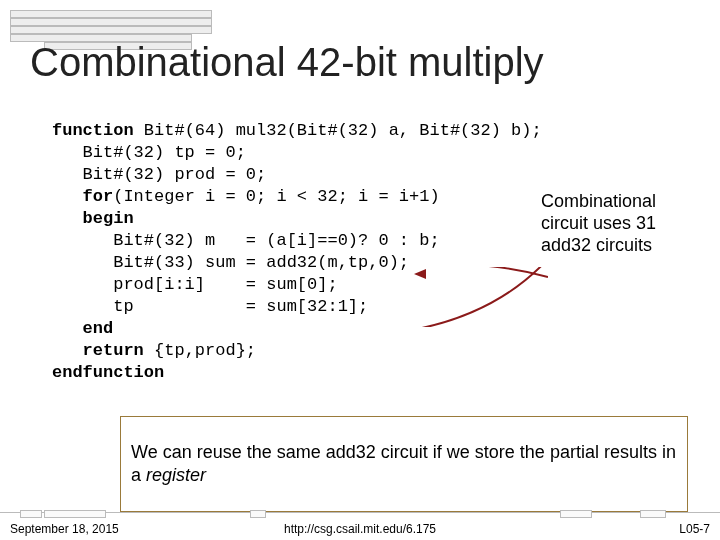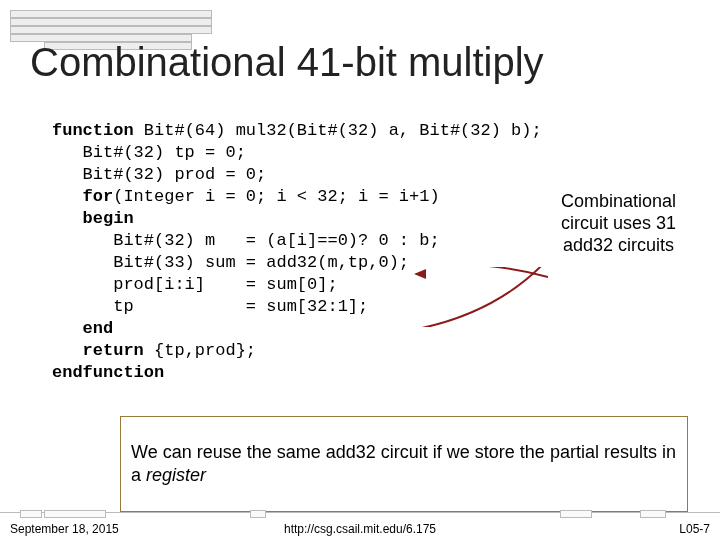--- a/index.html
+++ b/index.html
@@ -71,21 +71,20 @@
   .code b { font-weight: bold; }
   .annot {
     position: absolute;
     top: 190px;
     right: 24px;
     width: 155px;
     font-family: Verdana, Geneva, sans-serif;
     font-size: 18px;
     line-height: 22px;
     color: #000;
-    text-align: center;
   }
   .arrow {
     position: absolute;
     left: 412px;
     top: 267px;
     width: 136px;
     height: 60px;
     pointer-events: none;
   }
   .callout {
@@ -129,21 +128,21 @@
 <body>
 
 <div class="deco-top">
   <div class="bar" style="left:0;top:0;width:200px;height:6px"></div>
   <div class="bar" style="left:0;top:8px;width:200px;height:6px"></div>
   <div class="bar" style="left:0;top:16px;width:200px;height:6px"></div>
   <div class="bar" style="left:0;top:24px;width:180px;height:6px"></div>
   <div class="bar" style="left:34px;top:32px;width:146px;height:6px"></div>
 </div>
 
-<h1 class="title">Combinational 41-bit multiply</h1>
+<h1 class="title">Combinational 42-bit multiply</h1>
 
 <div class="code"><b>function</b><span> Bit#(64) mul32(Bit#(32) a, Bit#(32) b);</span>
 <span>   Bit#(32) tp = 0;</span>
 <span>   Bit#(32) prod = 0;</span>
 <span>   </span><b>for</b><span>(Integer i = 0; i &lt; 32; i = i+1)</span>
 <b>   begin</b>
 <span>      Bit#(32) m   = (a[i]==0)? 0 : b;</span>
 <span>      Bit#(33) sum = add32(m,tp,0);</span>
 <span>      prod[i:i]    = sum[0];</span>
 <span>      tp           = sum[32:1];</span>

